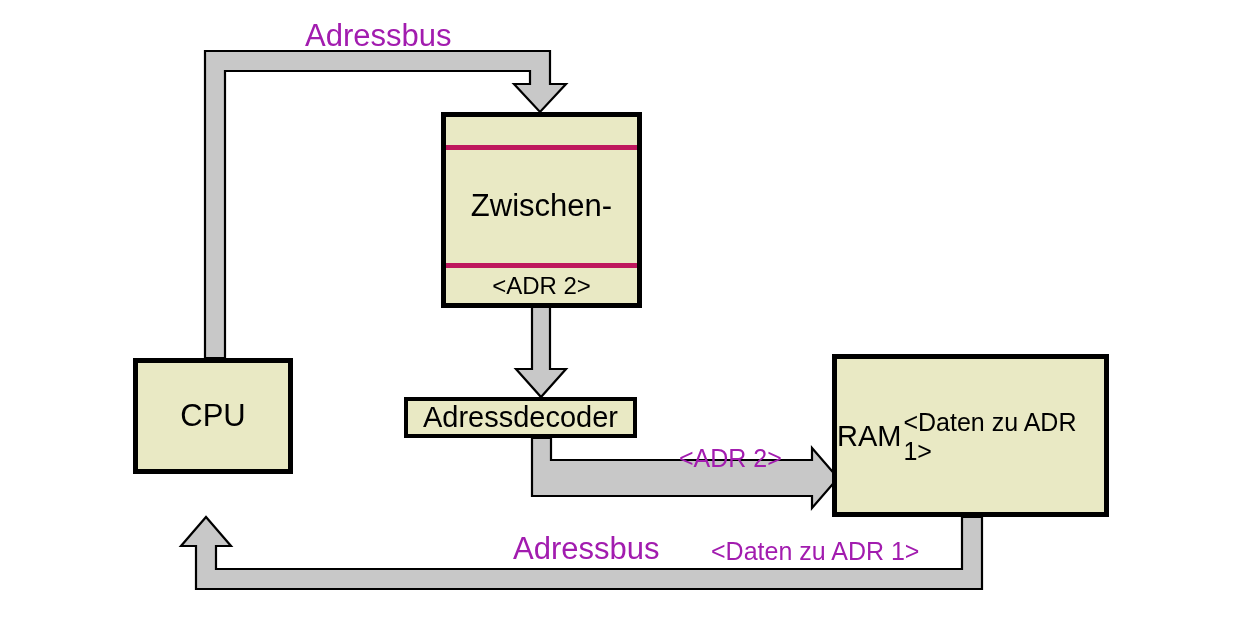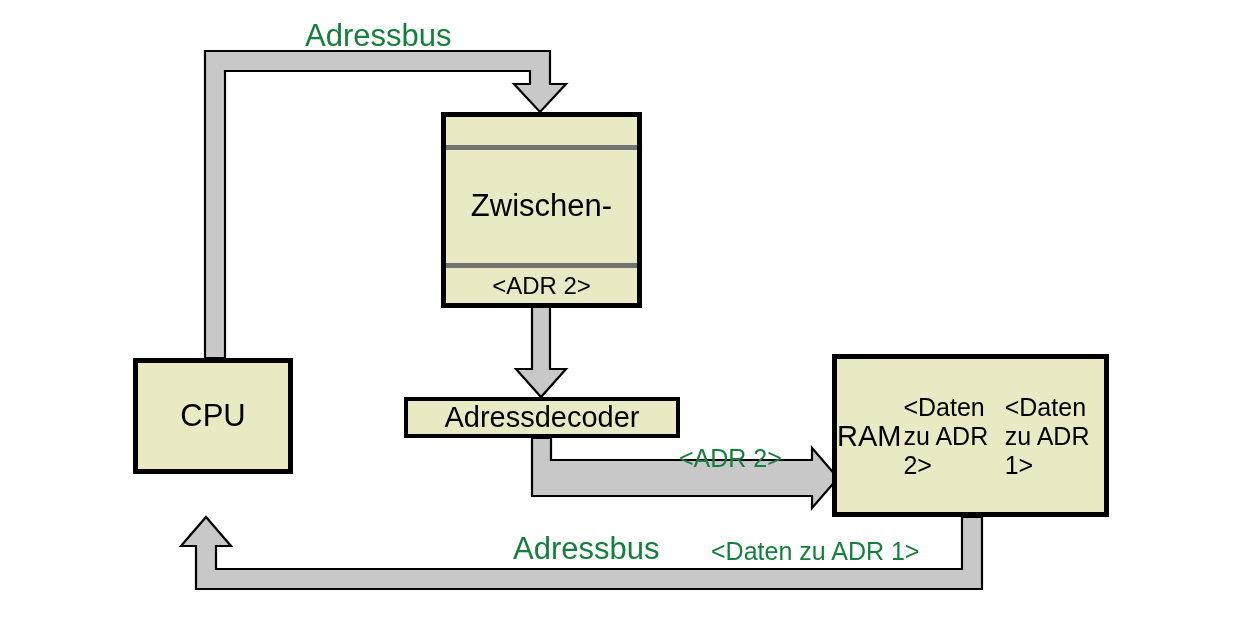--- a/index.html
+++ b/index.html
@@ -32,25 +32,25 @@
     align-items: stretch;
     justify-content: center;
   }
   .cell {
     display: flex;
     align-items: center;
     justify-content: center;
     box-sizing: border-box;
     text-align: center;
   }
-  .divider-bottom { border-bottom: 5px solid #737373; }
+  .divider-bottom { border-bottom: 5px solid #be185d; }
 
   #cpu-box   { left: 133px; top: 358px; width: 160px; height: 116px; }
   #zs-box    { left: 441px; top: 112px; width: 201px; height: 196px; }
-  #dec-box   { left: 404px; top: 397px; width: 276px; height: 41px; border-width: 4px; }
+  #dec-box   { left: 404px; top: 397px; width: 233px; height: 41px; border-width: 4px; }
   #ram-box   { left: 832px; top: 354px; width: 277px; height: 163px; }
 
   .t-cpu  { font-size: 31px; color: #000; }
   .t-zs   { font-size: 31px; color: #000; line-height: 1.10; }
   .t-adr  { font-size: 24px; color: #000; }
   .t-dec  { font-size: 29px; color: #000; }
   .t-ram-title { font-size: 29px; color: #000; }
   .t-ram-line  { font-size: 25px; color: #000; }
 
   .ram-stack {
@@ -58,21 +58,21 @@
     flex-direction: row;
     align-items: center;
     justify-content: center;
     gap: 2px;
     height: 100%;
     padding-top: 2px;
   }
 
   .free-label {
     position: absolute;
-    color: #15803d;
+    color: #a21caf;
     white-space: nowrap;
   }
   #lbl-adressbus { left: 305px; top: 18px;  font-size: 31px; }
   #lbl-datenbus  { left: 513px; top: 531px; font-size: 31px; }
   #lbl-daten-adr1{ left: 711px; top: 537px; font-size: 25px; }
   #lbl-adr2-bus  { left: 679px; top: 444px; font-size: 25px; }
 </style>
 </head>
 <body>
 
@@ -147,21 +147,20 @@
     <div class="cell t-adr" style="height:35px;">&lt;ADR 2&gt;</div>
   </div>
 
   <div class="box" id="dec-box">
     <div class="cell t-dec" style="height:100%;">Adressdecoder</div>
   </div>
 
   <div class="box" id="ram-box">
     <div class="ram-stack">
       <div class="t-ram-title">RAM</div>
-      <div class="t-ram-line">&lt;Daten zu ADR 2&gt;</div>
       <div class="t-ram-line">&lt;Daten zu ADR 1&gt;</div>
     </div>
   </div>
 
   <div class="free-label" id="lbl-adressbus">Adressbus</div>
 
   <div class="free-label" id="lbl-datenbus">Adressbus</div>
 
   <div class="free-label" id="lbl-daten-adr1">&lt;Daten zu ADR 1&gt;</div>
 

